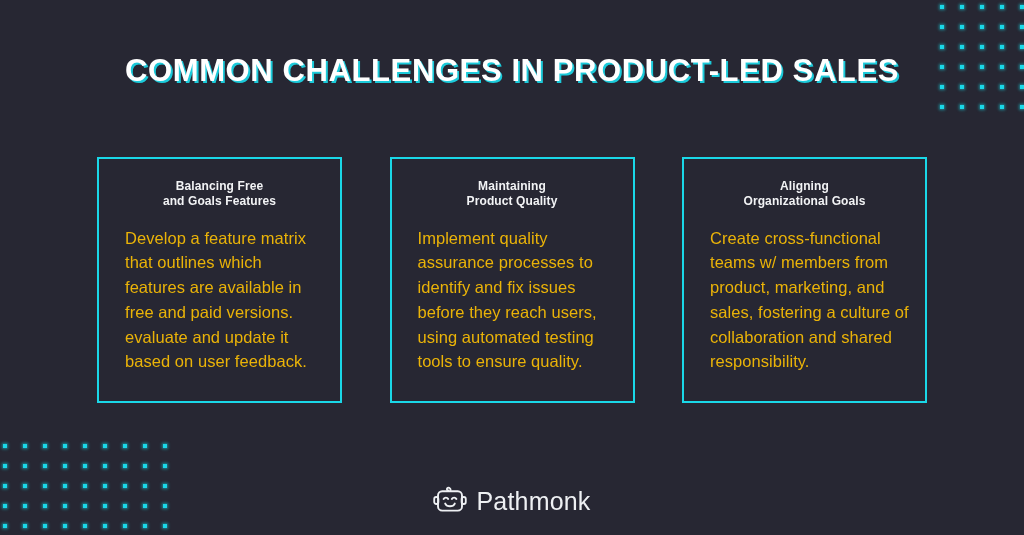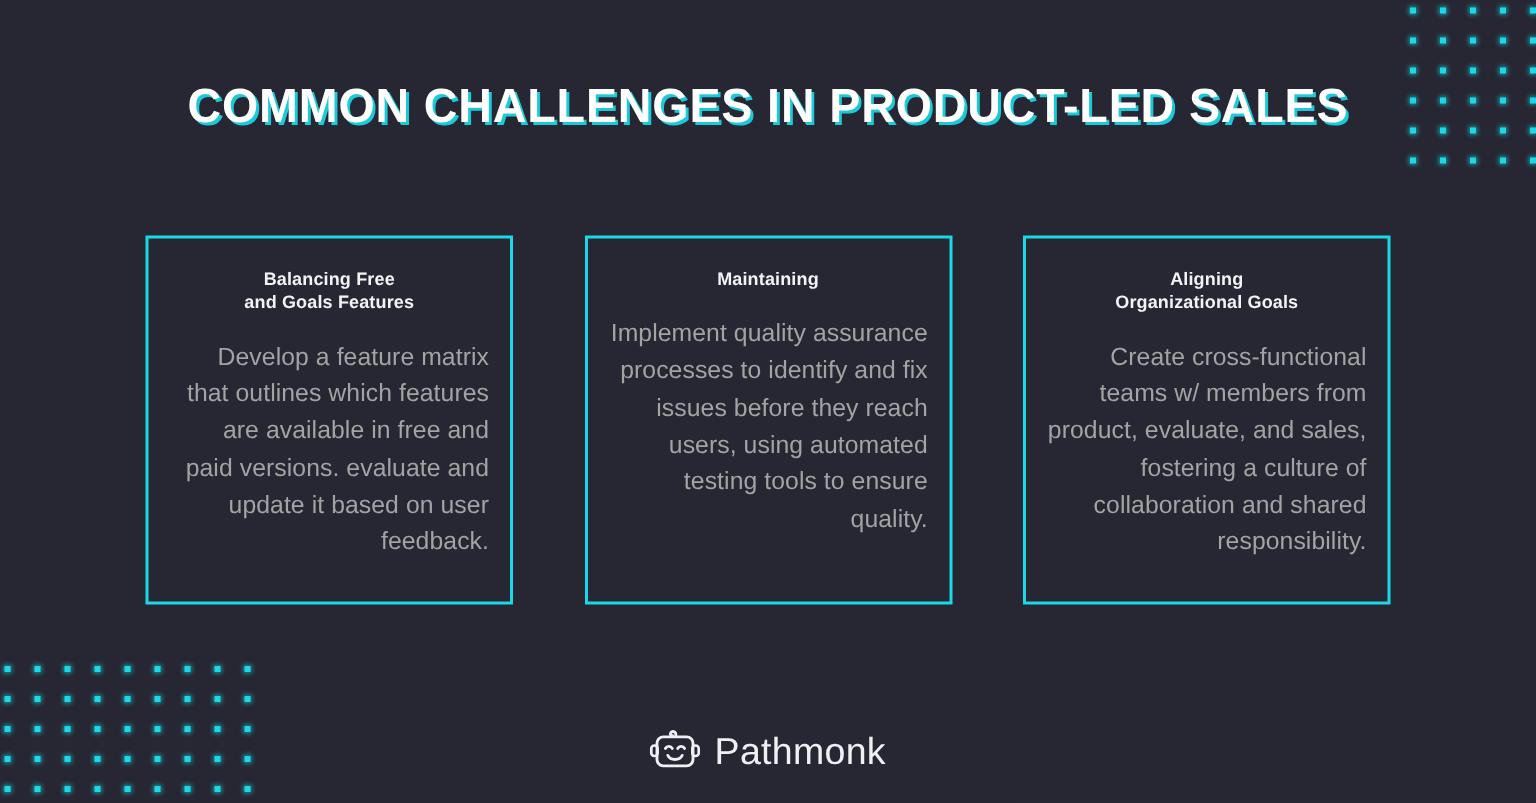--- a/index.html
+++ b/index.html
@@ -88,24 +88,25 @@
     font-weight:bold;
     color:#f2f3f5;
     text-align:center;
     line-height:1.28;
     letter-spacing:0.1px;
   }
 
   .card-body {
     margin-top:16px;
     font-size:16.5px;
-    color:#a3a3a3;
-    text-align:right;
+    color:#eab308;
+    text-align:left;
     line-height:1.50;
     letter-spacing:0.05px;
+    margin-left:12px;
   }
 
   
   #brand {
     position:absolute;
     top:444px;
     left:0;
     width:1024px;
     display:flex;
     align-items:center;
@@ -214,30 +215,31 @@
     <div class="card-title">
       <span>Balancing Free</span><br>
       <span>and Goals Features</span>
     </div>
     <div class="card-body">Develop a feature matrix that outlines which features are available in free and paid versions. evaluate and update it based on user feedback.</div>
   </div>
 
   <div class="card">
     <div class="card-title">
       <span>Maintaining</span><br>
+      <span>Product Quality</span>
     </div>
     <div class="card-body">Implement quality assurance processes to identify and fix issues before they reach users, using automated testing tools to ensure quality.</div>
   </div>
 
   <div class="card">
     <div class="card-title">
       <span>Aligning</span><br>
       <span>Organizational Goals</span>
     </div>
-    <div class="card-body">Create cross-functional teams w/ members from product, evaluate, and sales, fostering a culture of collaboration and shared responsibility.</div>
+    <div class="card-body">Create cross-functional teams w/ members from product, marketing, and sales, fostering a culture of collaboration and shared responsibility.</div>
   </div>
 
 </div>
 
 <div id="brand">
   <span id="brand-mark">
     <svg width="34" height="32" viewBox="0 0 34 32" aria-hidden="true">
 
       <path d="M17.6 7.0 C17.6 4.6 15.2 4.0 14.2 5.4 C13.4 6.6 14.4 7.8 15.4 7.4" fill="none" stroke="#eef0f3" stroke-width="1.9" stroke-linecap="round"></path>
 

